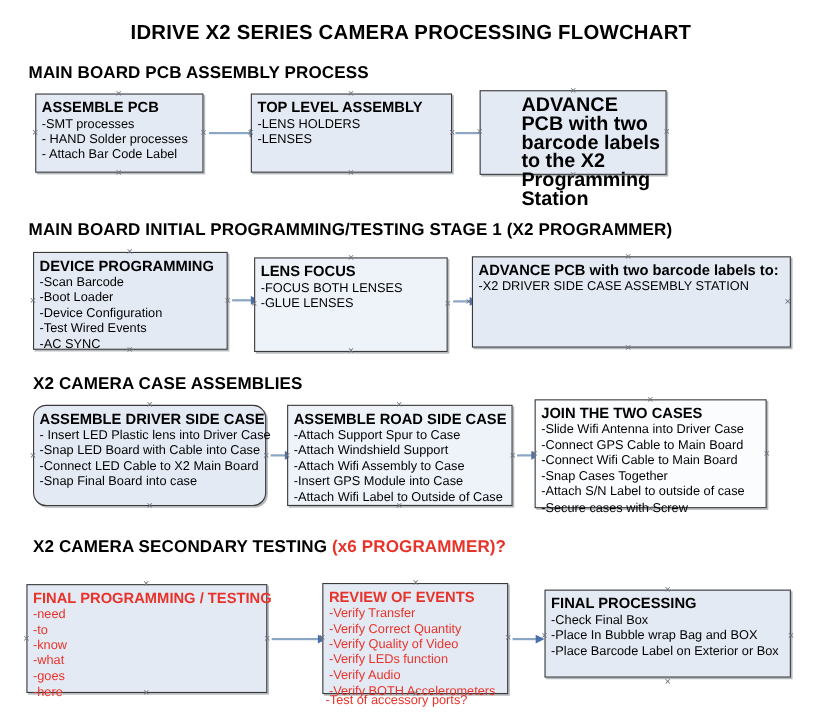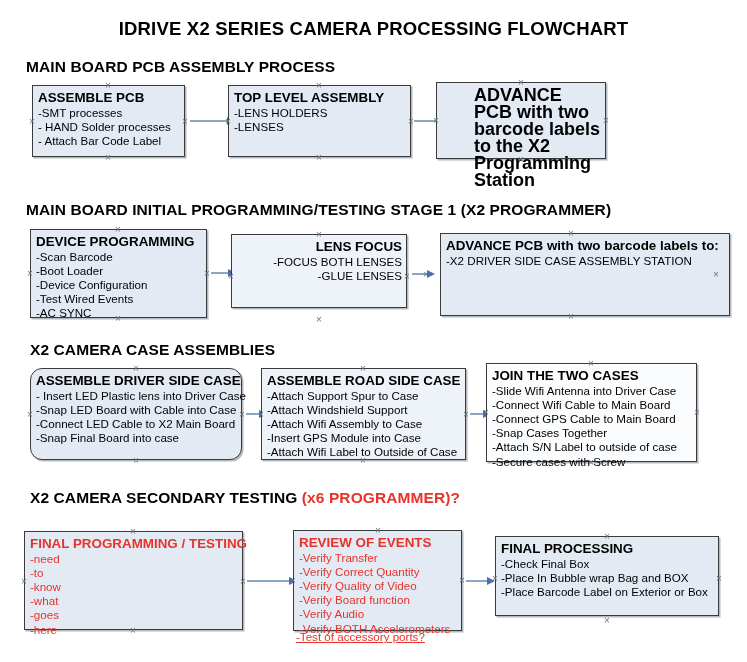--- a/index.html
+++ b/index.html
@@ -175,33 +175,33 @@
     <div class="n-line">-Test Wired Events</div>
     <div class="n-line">-AC SYNC</div>
   </div>
   <div class="handle" style="left:118px; top:229px;"></div>
   <div class="handle" style="left:118px; top:318px;"></div>
   <div class="handle" style="left:30px;  top:273px;"></div>
   <div class="handle" style="left:207px; top:273px;"></div>
 
   <div class="conn" style="left:211px; top:272px; width:18px;"></div>
 
-  <div class="node pale" style="left:231px; top:234px; width:176px; height:74px;text-align:right;">
+  <div class="node pale" style="left:231px; top:234px; width:176px; height:86px;">
     <div class="n-title">LENS FOCUS</div>
     <div class="n-line">-FOCUS BOTH LENSES</div>
     <div class="n-line">-GLUE LENSES</div>
   </div>
   <div class="handle" style="left:319px; top:234px;"></div>
   <div class="handle" style="left:319px; top:319px;"></div>
   <div class="handle" style="left:231px; top:276px;"></div>
   <div class="handle" style="left:407px; top:276px;"></div>
 
   <div class="conn" style="left:412px; top:273px; width:16px;"></div>
 
-  <div class="node" style="left:440px; top:233px; width:290px; height:83px;">
+  <div class="node" style="left:429px; top:233px; width:290px; height:83px;">
     <div class="n-title">ADVANCE PCB with two barcode labels to:</div>
     <div class="n-line">-X2 DRIVER  SIDE  CASE  ASSEMBLY STATION</div>
   </div>
   <div class="handle" style="left:571px; top:233px;"></div>
   <div class="handle" style="left:571px; top:316px;"></div>
   <div class="handle" style="left:426px; top:274px;"></div>
   <div class="handle" style="left:716px; top:274px;"></div>
 
   <div class="section-heading" style="left:30px; top:341px;text-align:center;">X2 CAMERA CASE ASSEMBLIES</div>
 
@@ -230,22 +230,22 @@
   <div class="handle" style="left:363px; top:368px;"></div>
   <div class="handle" style="left:363px; top:460px;"></div>
   <div class="handle" style="left:261px; top:414px;"></div>
   <div class="handle" style="left:466px; top:414px;"></div>
 
   <div class="conn" style="left:470px; top:413px; width:14px;"></div>
 
   <div class="node white" style="left:486px; top:363px; width:211px; height:99px;">
     <div class="n-title">JOIN THE TWO CASES</div>
     <div class="n-line">-Slide Wifi Antenna into Driver Case</div>
+    <div class="n-line">-Connect GPS Cable to Main Board</div>
     <div class="n-line">-Connect Wifi Cable to Main Board</div>
-    <div class="n-line">-Connect GPS Cable to Main Board</div>
     <div class="n-line">-Snap Cases Together</div>
     <div class="n-line">-Attach S/N Label to outside of case</div>
     <div class="n-line">-Secure cases with Screw</div>
   </div>
   <div class="handle" style="left:591px; top:363px;"></div>
   <div class="handle" style="left:591px; top:462px;"></div>
   <div class="handle" style="left:486px; top:412px;"></div>
   <div class="handle" style="left:697px; top:412px;"></div>
 
   <div class="section-heading" style="left:30px; top:489px;">
@@ -266,25 +266,25 @@
   <div class="handle" style="left:24px;  top:581px;"></div>
   <div class="handle" style="left:243px; top:581px;"></div>
 
   <div class="conn" style="left:247px; top:580px; width:43px;"></div>
 
   <div class="node red" style="left:293px; top:530px; width:169px; height:101px;">
     <div class="n-title">REVIEW OF EVENTS</div>
     <div class="n-line">-Verify Transfer</div>
     <div class="n-line">-Verify Correct Quantity</div>
     <div class="n-line">-Verify Quality of Video</div>
-    <div class="n-line">-Verify Board function</div>
+    <div class="n-line">-Verify LEDs function</div>
     <div class="n-line">-Verify Audio</div>
     <div class="n-line">-Verify BOTH Accelerometers</div>
   </div>
-  <div class="overflow-line" style="left:296px; top:630px;text-decoration:underline;">-Test of accessory ports?</div>
+  <div class="overflow-line" style="left:296px; top:630px;">-Test of accessory ports?</div>
   <div class="handle" style="left:378px; top:530px;"></div>
   <div class="handle" style="left:378px; top:631px;"></div>
   <div class="handle" style="left:293px; top:580px;"></div>
   <div class="handle" style="left:462px; top:580px;"></div>
 
   <div class="conn" style="left:466px; top:580px; width:22px;"></div>
 
   <div class="node" style="left:495px; top:536px; width:224px; height:80px;">
     <div class="n-title">FINAL PROCESSING</div>
     <div class="n-line"> -Check Final Box</div>

